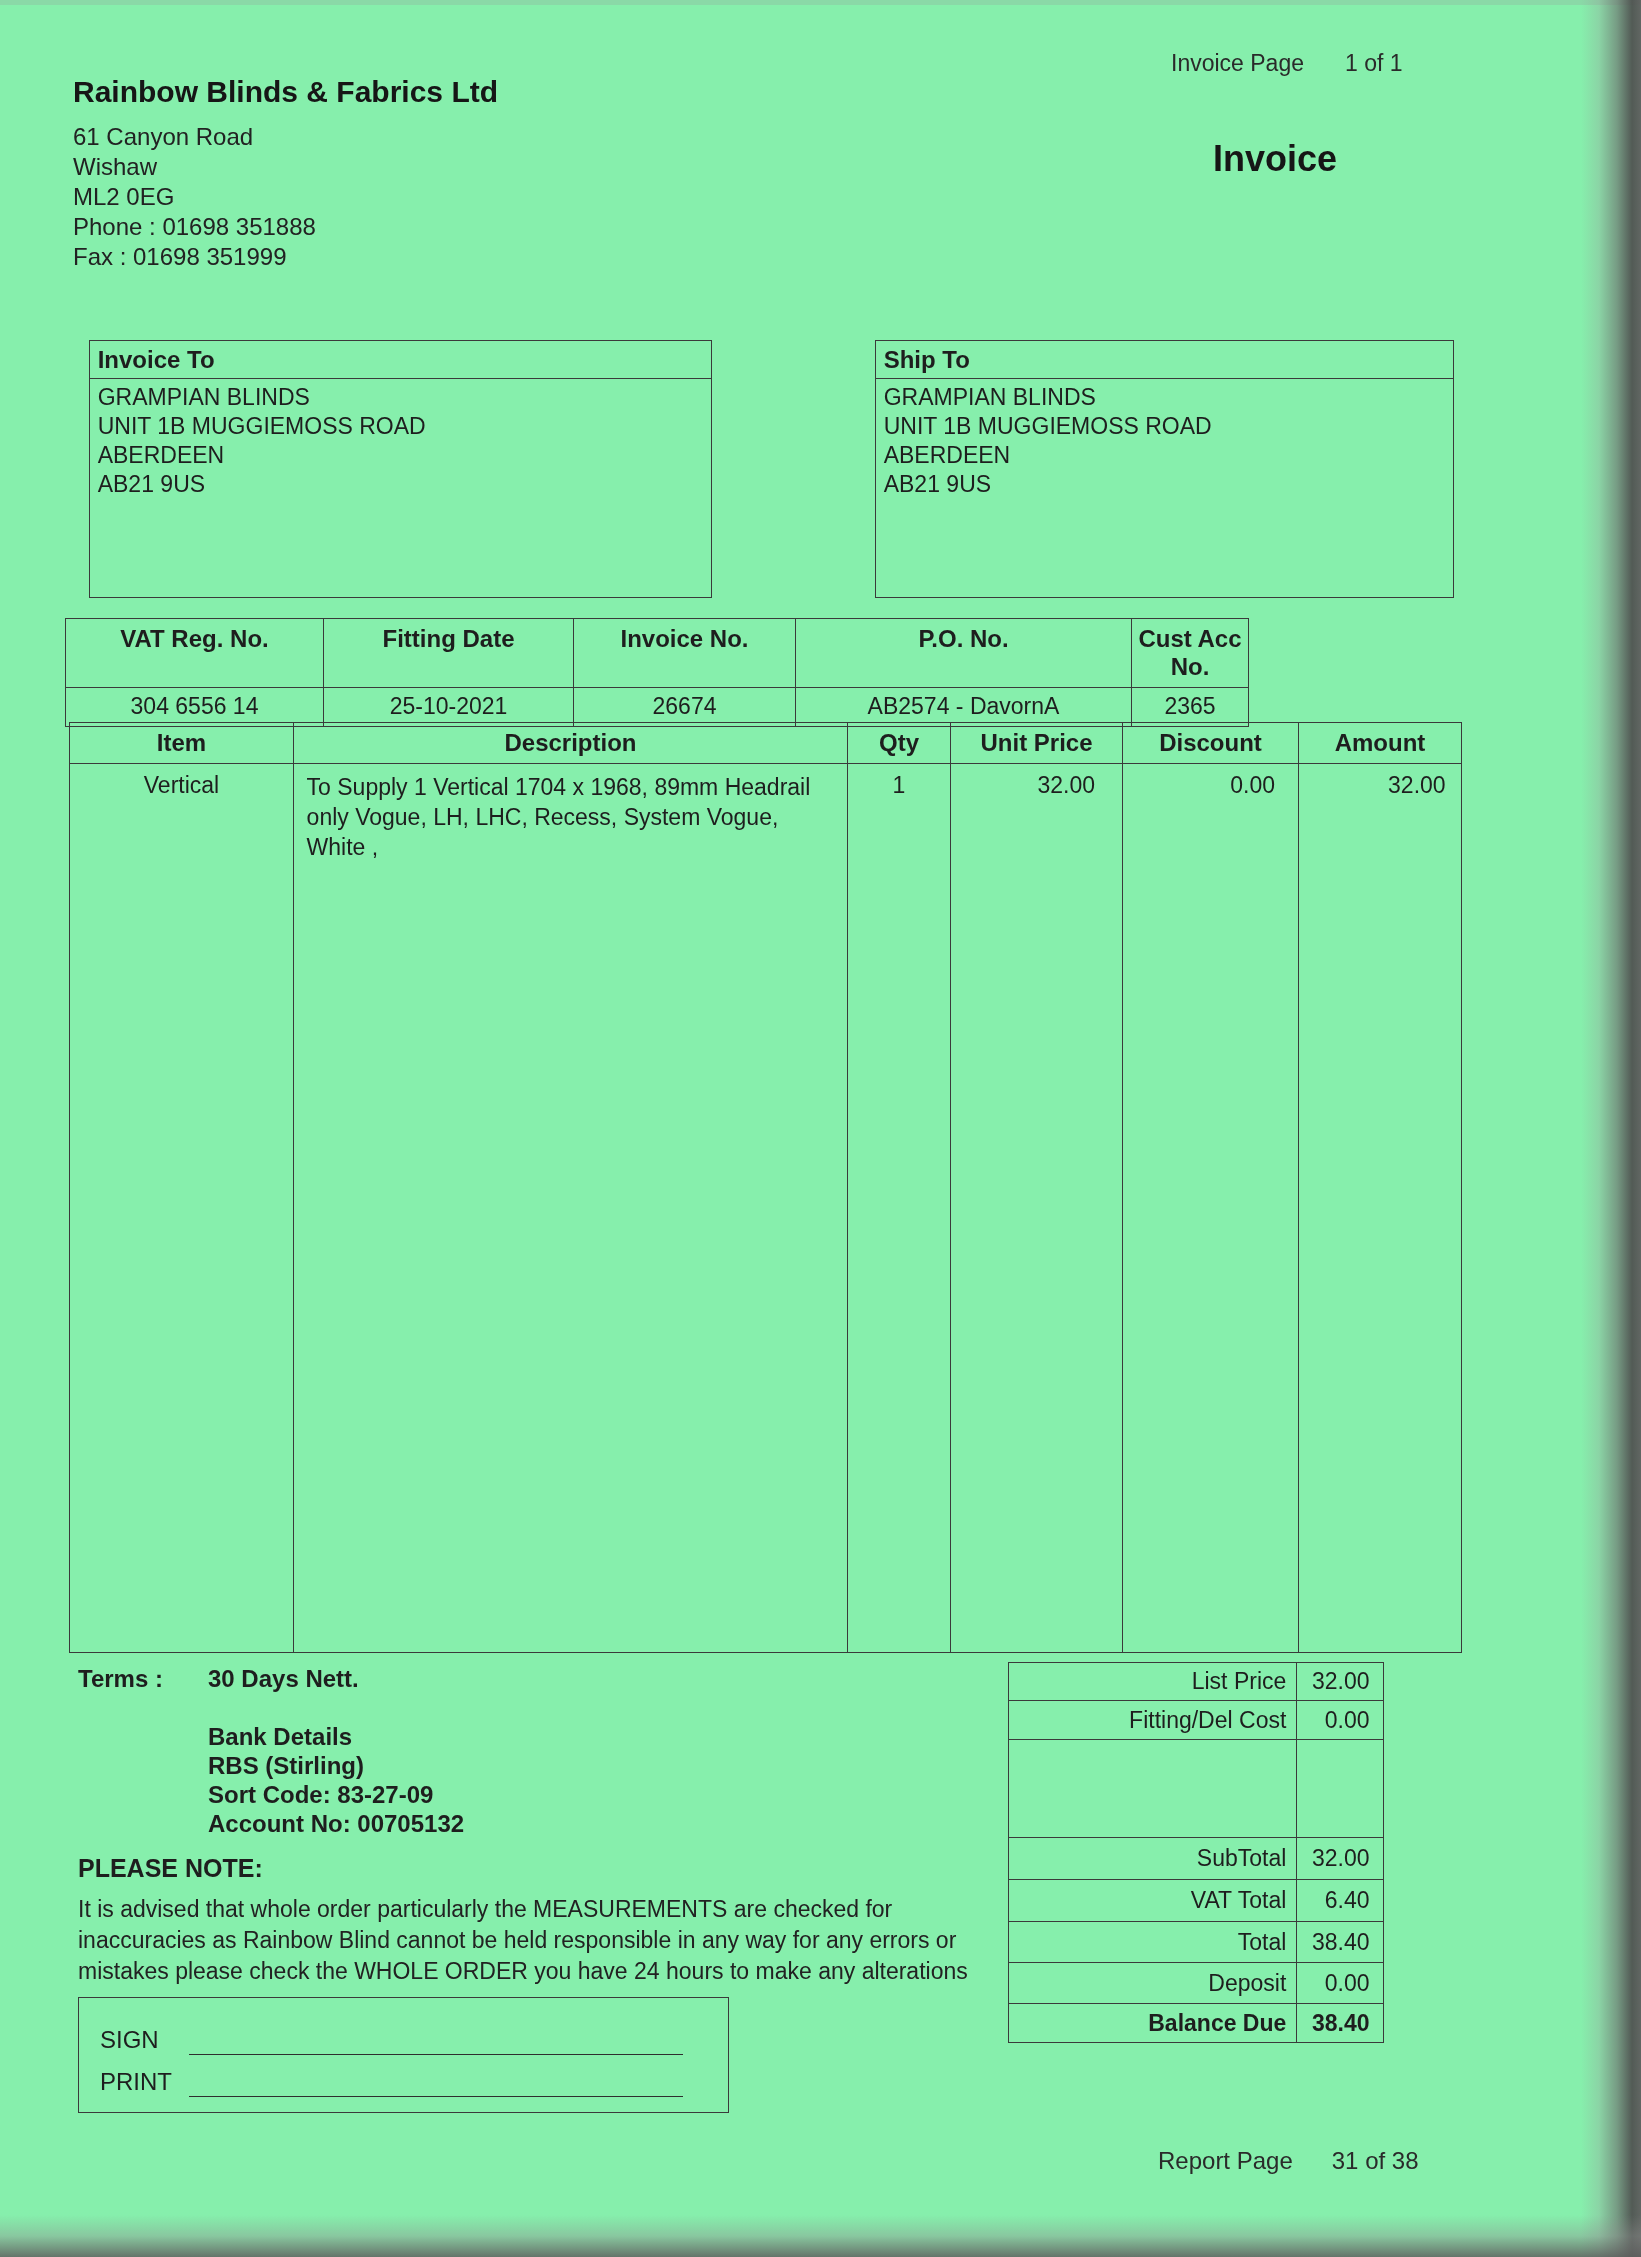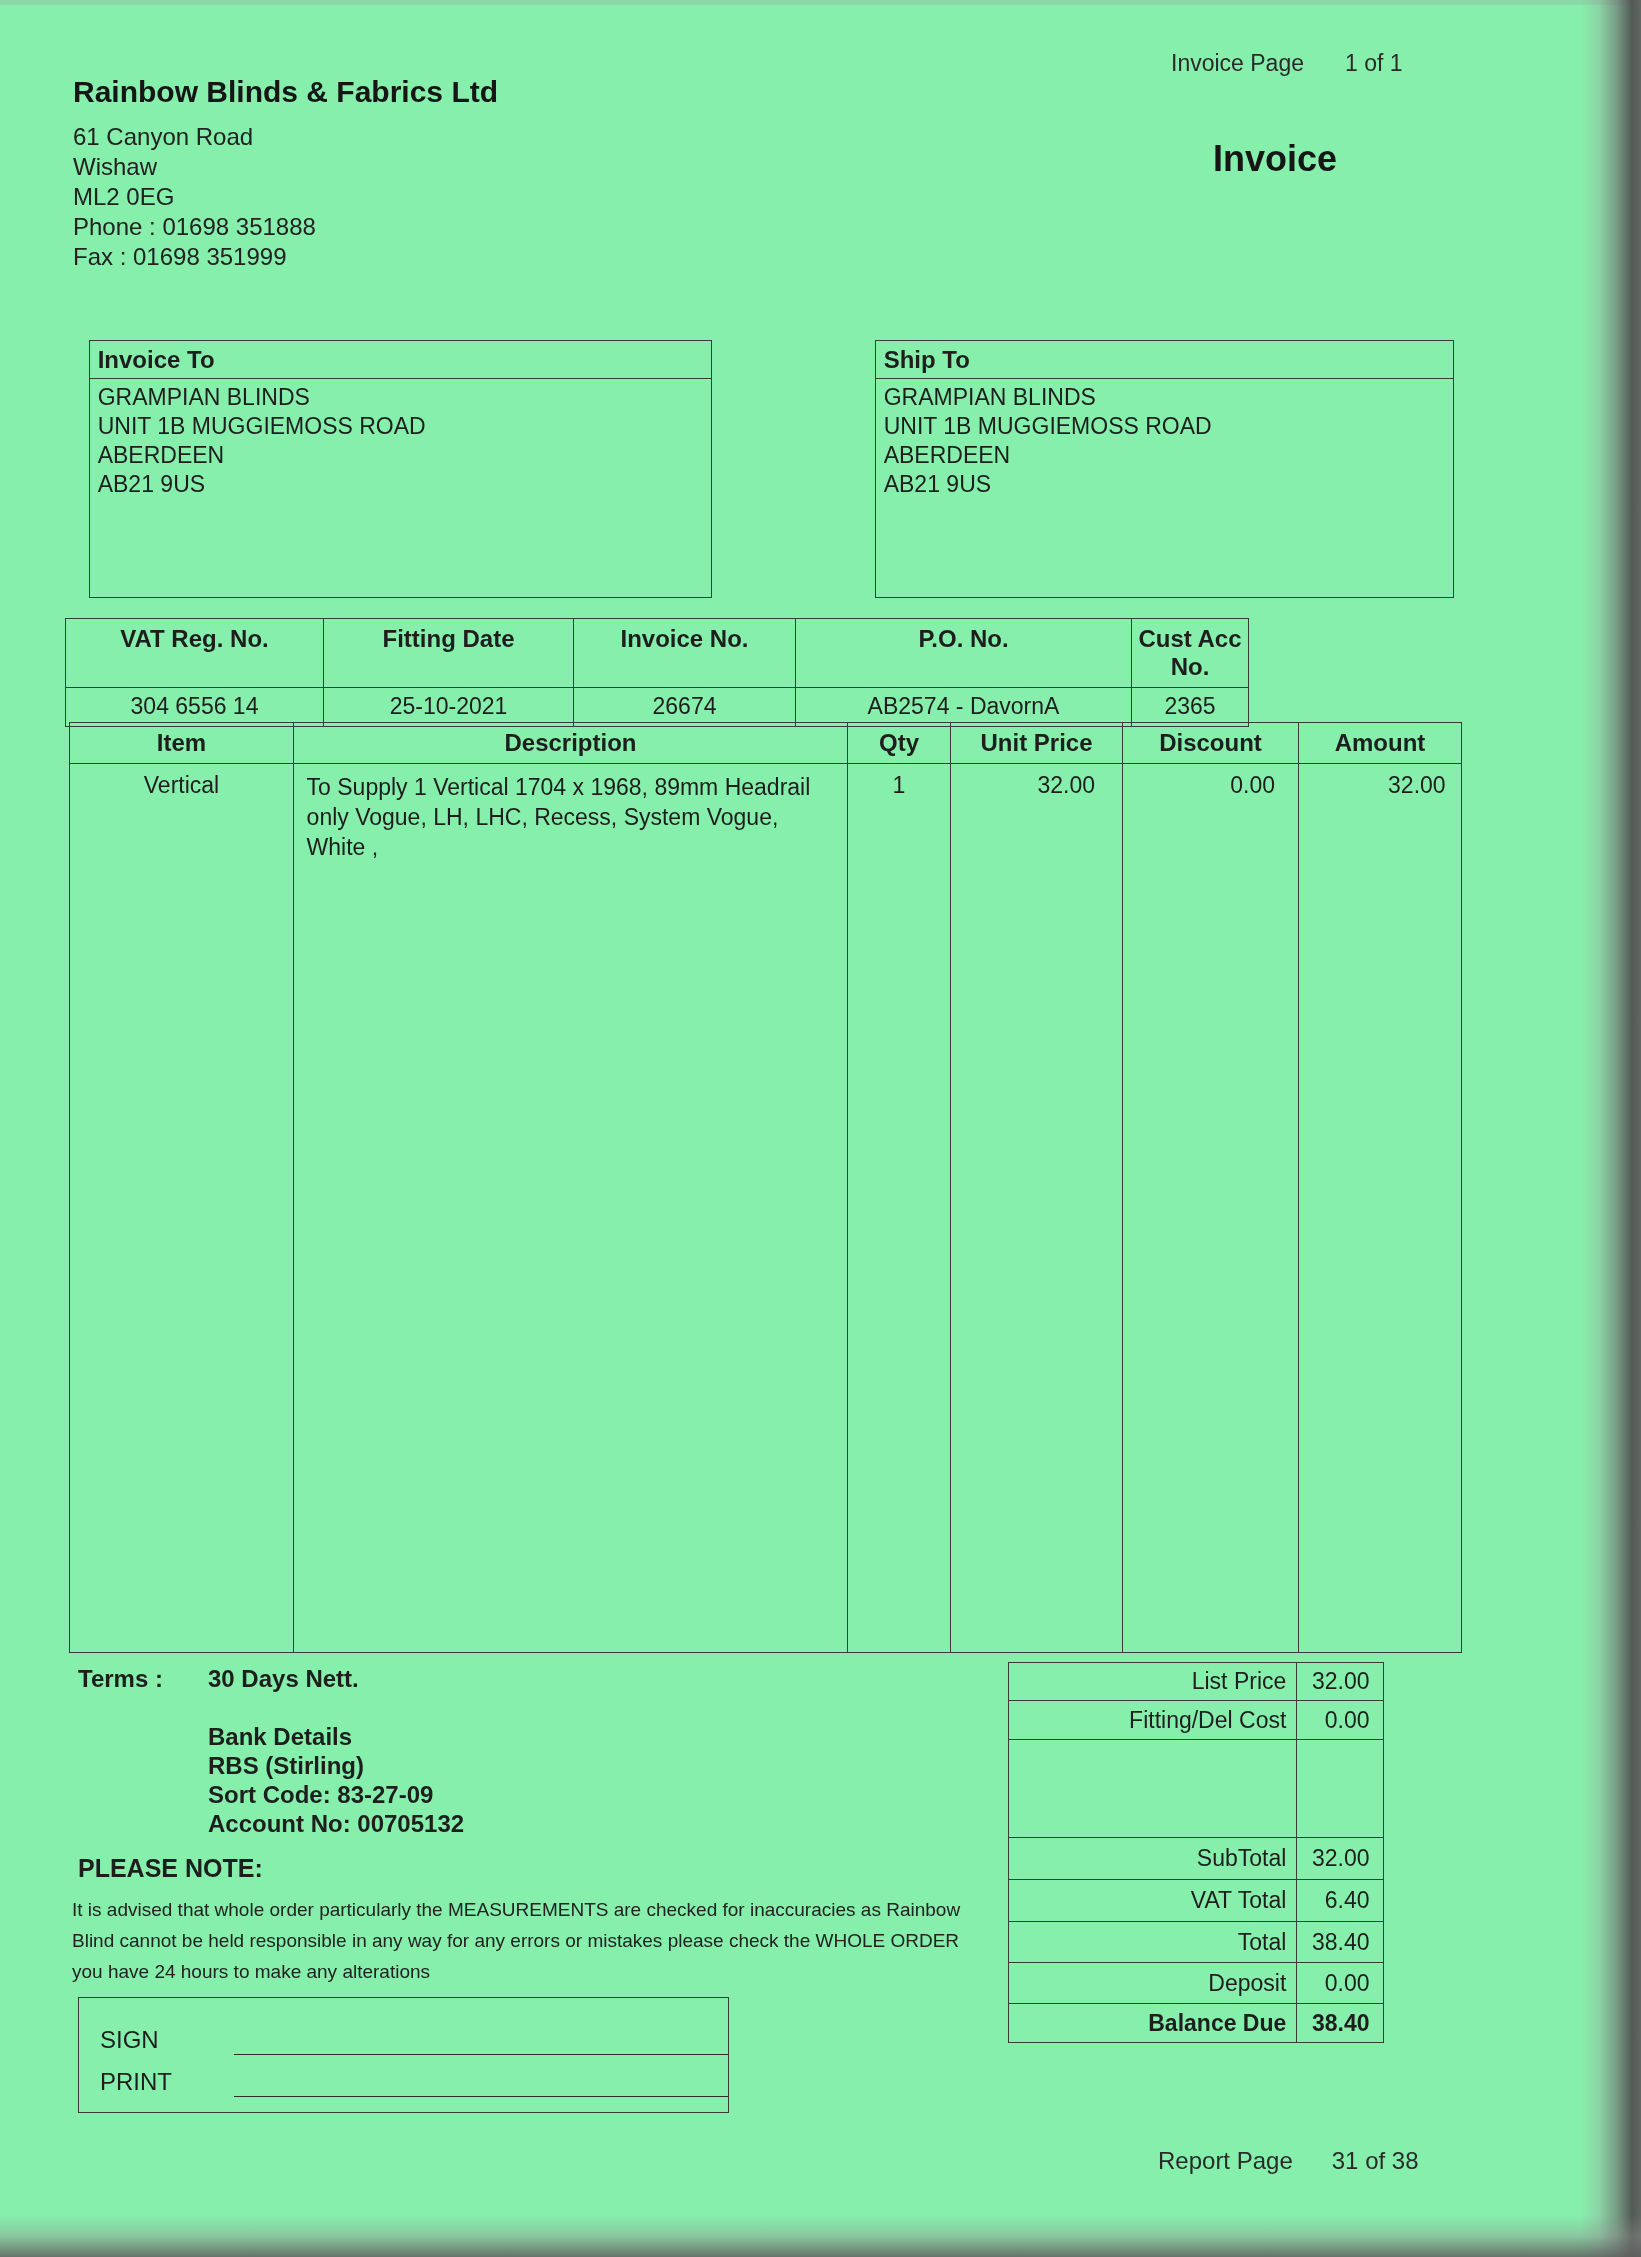--- a/index.html
+++ b/index.html
@@ -130,22 +130,22 @@
   }
   .bank-details {
     position: absolute; left: 208px; top: 1722px;
     font-size: 24px; font-weight: bold; line-height: 29px;
   }
   .note-title {
     position: absolute; left: 78px; top: 1854px;
     font-size: 25px; font-weight: bold;
   }
   .note-body {
-    position: absolute; left: 72px; top: 1894px; width: 903px;
-    font-size: 19px; line-height: 31px; color: #222;
+    position: absolute; left: 78px; top: 1894px; width: 903px;
+    font-size: 23px; line-height: 31px; color: #222;
   }
 
   
   .totals-box {
     position: absolute; left: 1008px; top: 1662px; width: 376px; height: 381px;
     border: 1.9px solid #3a3a3a;
   }
   .totals-row {
     display: flex; align-items: center;
     border-bottom: 1.9px solid #3a3a3a;
@@ -161,21 +161,21 @@
   }
   .totals-row.bold .t-label, .totals-row.bold .t-value { font-weight: bold; }
   .tr-h39 { height: 38px; } .tr-h40 { height: 39px; } .tr-h102 { height: 98px; }
   .tr-h44 { height: 42px; } .tr-h42 { height: 41px; } .tr-last { height: 39px; }
 
   
   .sign-box {
     position: absolute; left: 78px; top: 1997px; width: 651px; height: 116px;
     border: 1.9px solid #3a3a3a; padding: 15.4px 0 0 21px;
   }
-  .sign-row { display: flex; align-items: flex-end; height: 42px; justify-content: space-between; }
+  .sign-row { display: flex; align-items: flex-end; height: 42px; }
   .sign-row .s-label { width: 89px; font-size: 24px; padding-bottom: 1.9px; }
   .sign-row .s-line {
     width: 494px; border-bottom: 1.9px solid #2e2e2e; height: 29px;
   }
 
   
   .report-page {
     position: absolute; left: 1158px; top: 2147px;
     font-size: 24px; color: #2a2a2a;
   }

